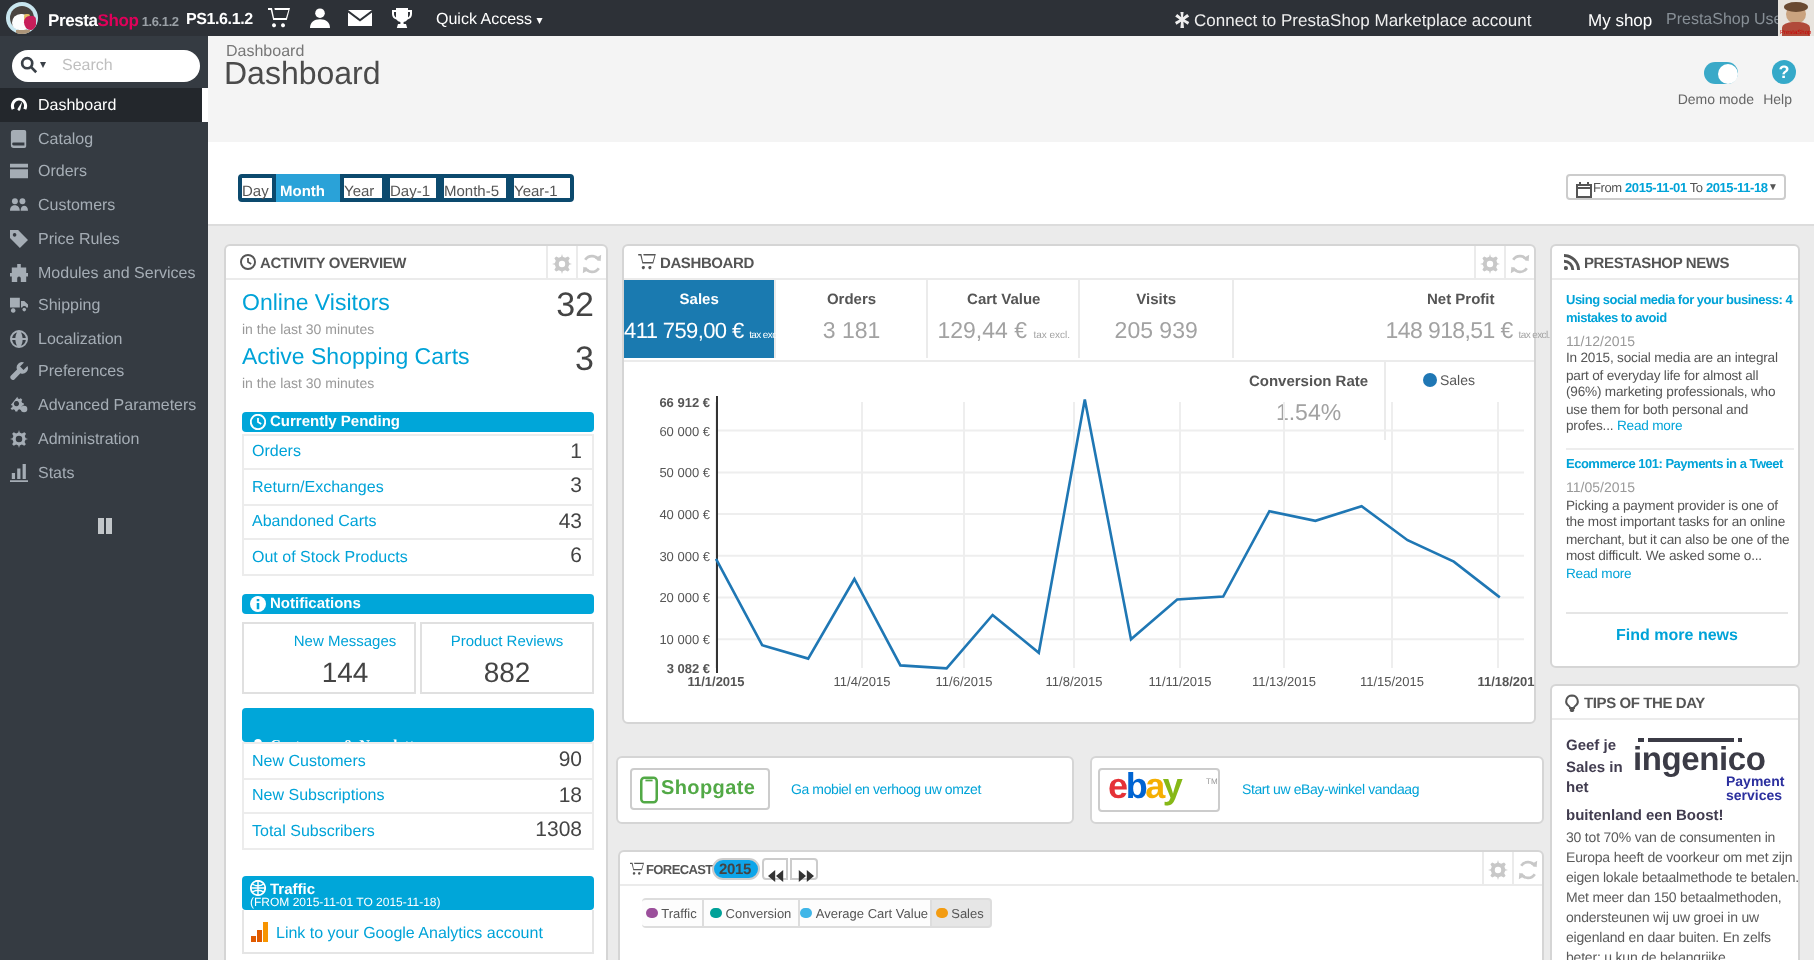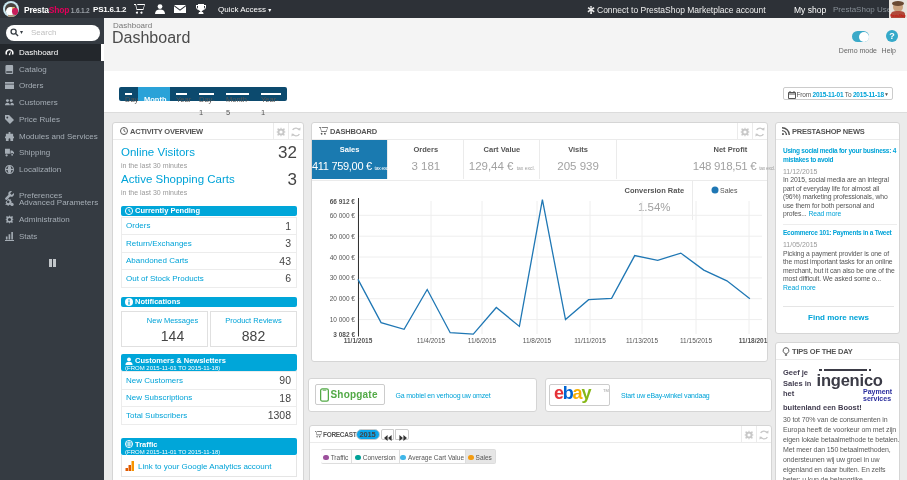--- a/index.html
+++ b/index.html
@@ -15,21 +15,21 @@
 .panel { position:absolute; background:#fff; border:1px solid #d5d5d5; border-radius:3px; }
 .phead { height:17px; line-height:17px; border-bottom:1px solid #ebebeb; font-size:7.5px; font-weight:bold; color:#555; padding-left:7px; letter-spacing:-0.2px; }
 .picons { position:absolute; top:0; right:0; height:17px; }
 .bluebar { position:absolute; background:#00a6d9; color:#fff; border-radius:2px; font-weight:bold; }
 a, .blue { color:#00a3d8; text-decoration:none; }
 .mi { position:absolute; left:0; width:104px; height:16.7px; }
 .mi svg { position:absolute; left:5px; top:4px; width:9px; height:9px; }
 .mi span { position:absolute; left:19px; top:4px; font-size:8px; color:#a5adb5; }
 .mi.act { background:#23272c; }
 .mi.act i { position:absolute; right:0; top:0; width:3px; height:16.7px; background:#fff; }
-.tbtn { position:absolute; top:16px; height:14px; line-height:13px; text-align:left; background:#fff; border:6px solid #0c4a6e; font-size:7.5px; color:#555; }
+.tbtn { position:absolute; top:16px; height:14px; line-height:13px; text-align:left; background:#fff; border:2px solid #0c4a6e; font-size:7.5px; color:#555; }
 .tbtn.on { background:#2aa2d8; color:#fff; font-weight:bold; border-color:#2aa2d8; z-index:2; }
 .pic { display:inline-block; width:15px; height:17px; text-align:center; border-left:1px solid #ebebeb; float:right; }
 .pic svg { margin-top:3.5px; }
 .bignum { position:absolute; left:8px; width:176px; font-size:11.5px; color:#00a3d8; }
 .bignum b { float:right; font-size:17px; color:#444; font-weight:normal; margin-top:-3px; }
 .subtxt { position:absolute; left:8px; font-size:7px; color:#999; }
 .ltab { position:absolute; border-collapse:collapse; border:1px solid #ececec; }
 .ltab td { border-bottom:1px solid #ececec; font-size:8px; color:#00a3d8; padding:0 4px; height:17.5px; }
 .ltab td+td { text-align:right; font-size:10.5px; color:#444; padding-right:5px; }
 .nbox { position:absolute; width:87px; height:36px; border:1px solid #e0e0e0; text-align:center; }
@@ -144,21 +144,21 @@
           <circle cx="8.7" cy="7.3" r="1.1" fill="#a5adb5"></circle>
         </svg>
         <span>Shipping</span>
       </div>
     <div class="mi" style="top:142.9px;text-align:center;">
         <svg viewBox="0 0 10 10">
           <path fill="#a5adb5" d="M5 0a5 5 0 1 0 0 10A5 5 0 0 0 5 0zM4 1.2c-.6.8-1 2-1 3.3H1.2A4 4 0 0 1 4 1.2zM1.2 5.5H3c.1 1.3.4 2.5 1 3.3a4 4 0 0 1-2.8-3.3zM6 8.8c.6-.8 1-2 1-3.3h1.8A4 4 0 0 1 6 8.8zM7 4.5c-.1-1.3-.4-2.5-1-3.3a4 4 0 0 1 2.8 3.3zM4.1 4.5h1.8C5.8 3 5.4 2 5 2s-.8 1-.9 2.5zm0 1C4.2 7 4.6 8 5 8s.8-1 .9-2.5z"></path>
         </svg>
         <span>Localization</span>
       </div>
-    <div class="mi" style="top:169px;text-decoration:underline;">
+    <div class="mi" style="top:159px;text-decoration:underline;">
         <svg viewBox="0 0 10 10">
           <path fill="#a5adb5" d="M9.7 2.2L7.5 4.4 5.6 2.5 7.8.3a3 3 0 0 0-3.9 3.9L.3 7.8a1.5 1.5 0 0 0 2 2l3.5-3.6a3 3 0 0 0 3.9-4z"></path>
         </svg>
         <span>Preferences</span>
       </div>
     <div class="mi" style="top:176.3px;">
         <svg viewBox="0 0 11 10">
           <path fill="#a5adb5" d="M3 0l.3 1 .9.4.9-.5.9.9-.5.9.4.9 1 .3v1.2l-1 .3-.4.9.5.9-.9.9-.9-.5-.9.4-.3 1H1.8l-.3-1-.9-.4-.9.5L-1.2 7h.1L0 6.2 0 5.3l-1-.3zm-.6 2.6a1.6 1.6 0 1 0 .1 0z" transform="translate(1.5 0)"></path>
           <circle cx="8.6" cy="7.4" r="2" fill="#a5adb5"></circle>
         </svg>
@@ -255,21 +255,21 @@
         </svg>Notifications</div>
     <div class="nbox" style="left:8px;top:188px;padding-left:16px;">
         <span>New Messages</span>
         <b>144</b>
       </div>
     <div class="nbox" style="left:97px;top:188px;">
         <span>Product Reviews</span>
         <b>882</b>
       </div>
     <div class="bluebar" style="left:8px;top:231px;width:176px;height:17px;padding-left:4px;">
-        <div style="font-size:7.5px;padding-top:2px;"><svg style="vertical-align:-1.5px;margin-right:2px;" width="8" height="8" viewBox="0 0 10 10">
+        <div style="font-size:7.5px;padding-top:14px;font-family:Liberation Serif, serif;"><svg style="vertical-align:-1.5px;margin-right:2px;" width="8" height="8" viewBox="0 0 10 10">
             <circle cx="5" cy="3" r="2.4" fill="#fff"></circle>
             <path fill="#fff" d="M0.5 10c0-3 1.8-4.2 4.5-4.2S9.5 7 9.5 10z"></path>
           </svg>Customers &amp; Newsletters</div>
         <div style="font-size:6px;font-weight:normal;">(FROM 2015-11-01 TO 2015-11-18)</div>
       </div>
     <table class="ltab" style="left:8px;top:248px;width:176px;">
         <tbody>
           <tr>
             <td>New Customers</td>
             <td>90</td>

